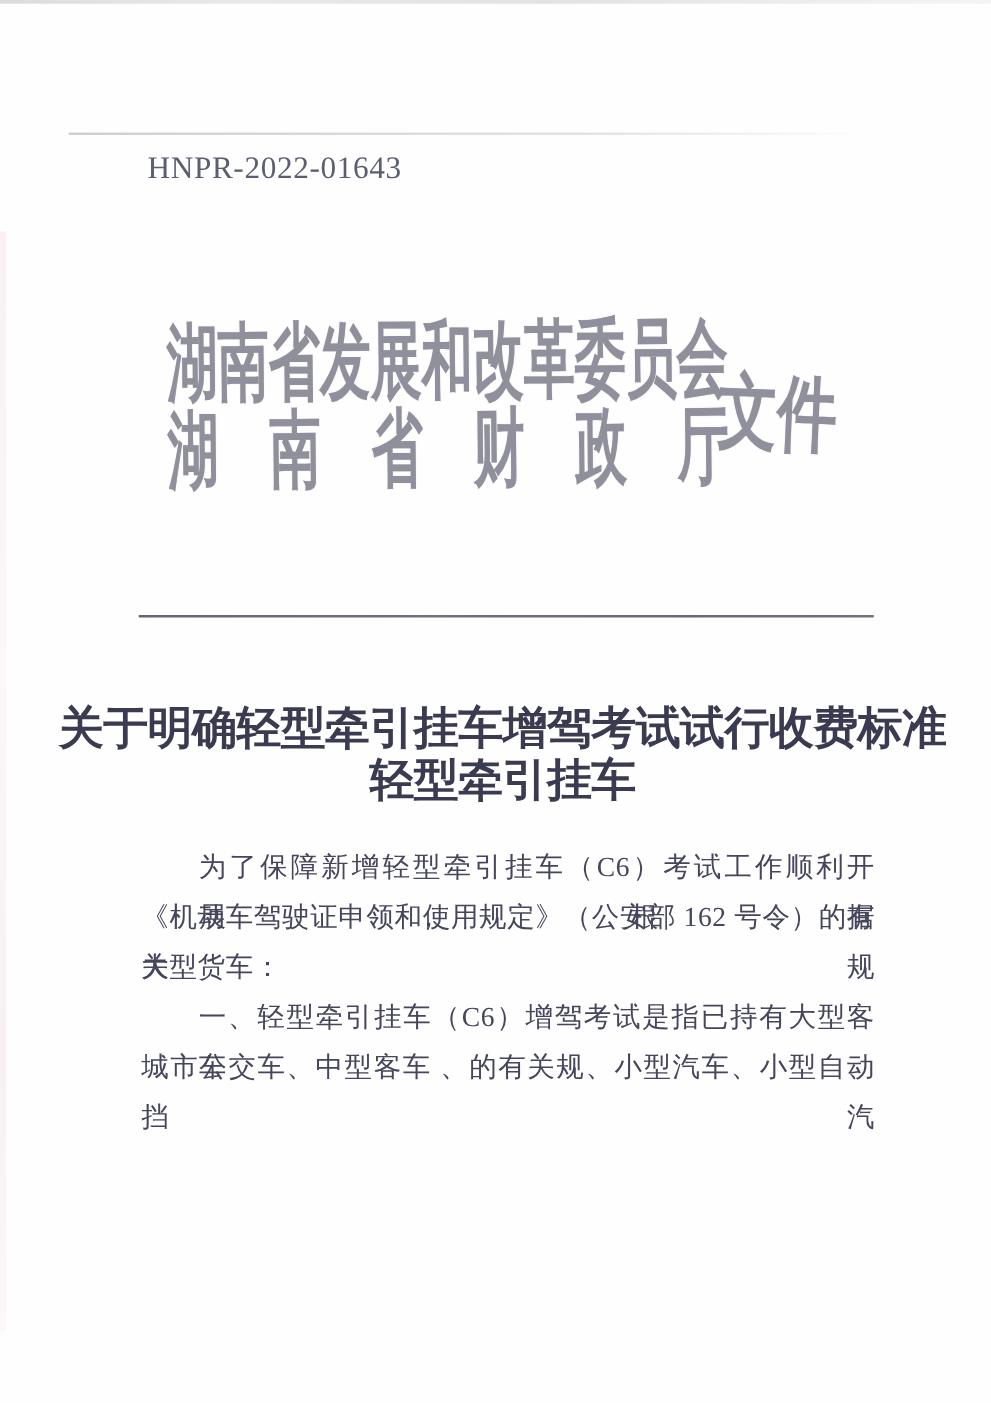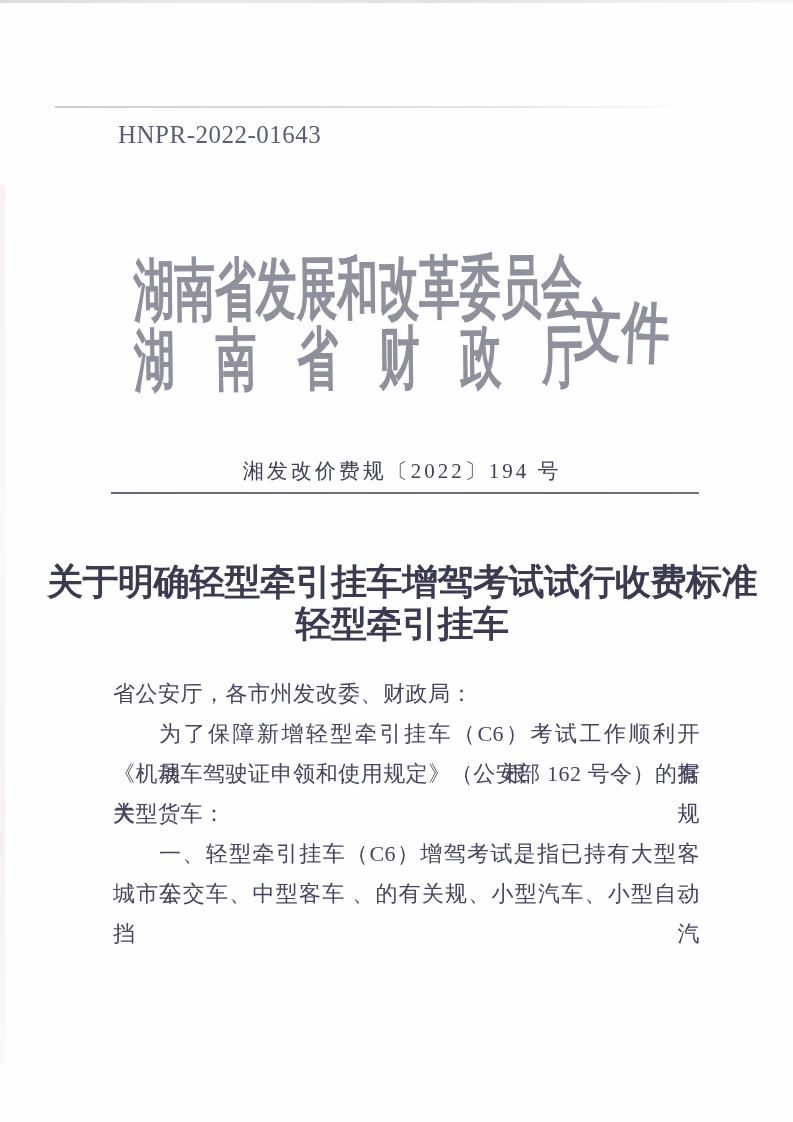--- a/index.html
+++ b/index.html
@@ -108,31 +108,29 @@
   <div class="artifact-left-edge"></div>
 
   <div class="doc-number">HNPR-2022-01643</div>
 
   <div class="letterhead">
     <div class="lh-line1">湖南省发展和改革委员会</div>
     <div class="lh-line2">湖南省财政厅</div>
   </div>
   <div class="lh-suffix">文件</div>
 
-  <div class="ref-number">湘发改价费规〔2022〕194 号</div>
 
   <div class="head-rule"></div>
 
   <div class="doc-title">
     <div>关于明确轻型牵引挂车增驾考试试行收费标准</div>
     <div>轻型牵引挂车</div>
   </div>
 
   <div class="body-text">
-    <div class="bl">省公安厅，各市州发改委、财政局：</div>
     <div class="bl indent jfull">为了保障新增轻型牵引挂车（C6）考试工作顺利开展，根据</div>
     <div class="bl jfull">《机动车驾驶证申领和使用规定》（公安部 162 号令）的有关规</div>
     <div class="bl">大型货车：</div>
     <div class="bl indent jfull">一、轻型牵引挂车（C6）增驾考试是指已持有大型客车、</div>
     <div class="bl jfull">城市公交车、中型客车 、的有关规、小型汽车、小型自动挡汽</div>
   </div>
 
 </div>
 
 </body></html>

